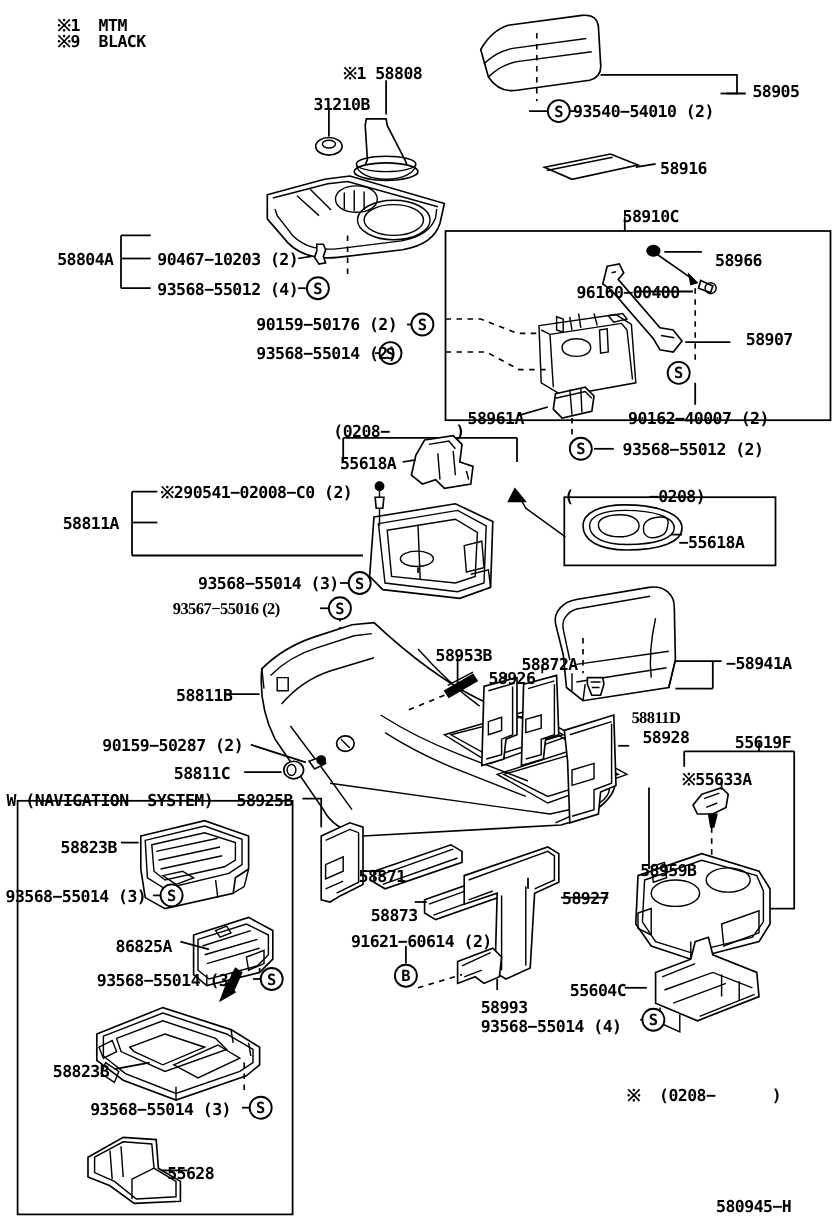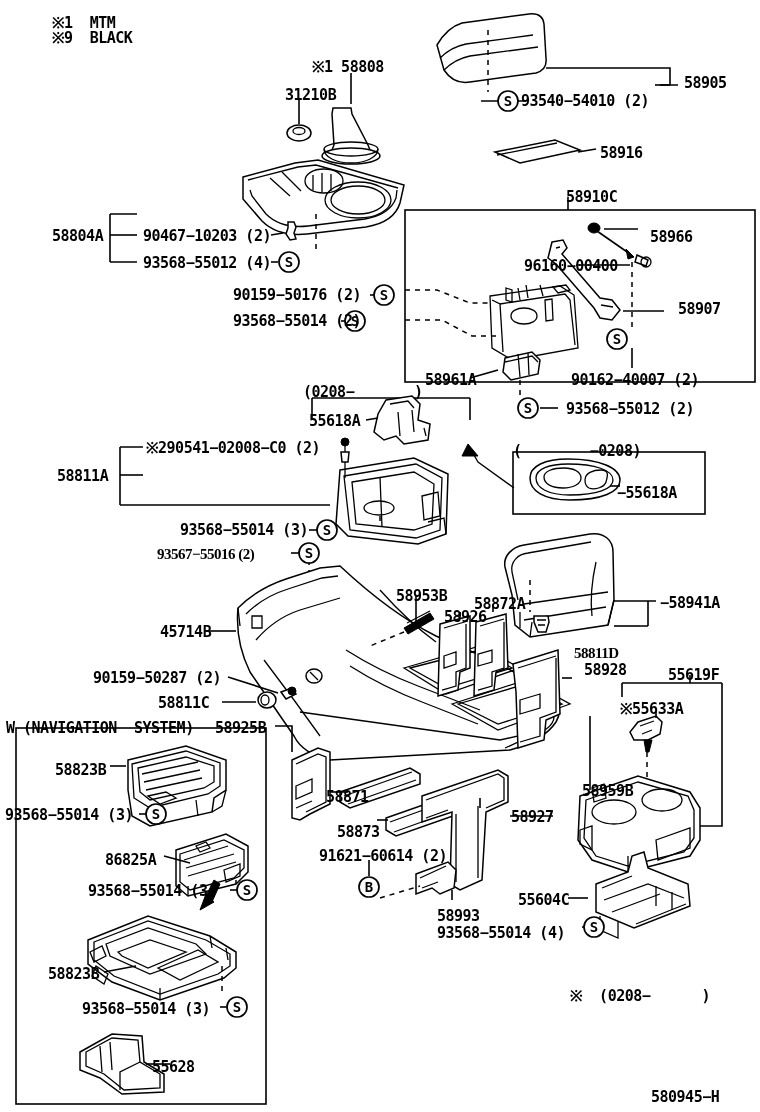--- a/index.html
+++ b/index.html
@@ -481,21 +481,21 @@
 <div class="lbl" style="left:146px;top:441px;">※290541−02008−C0 (2)</div>
 <div class="lbl" style="left:513px;top:444px;">(        −0208)</div>
 <div class="lbl" style="left:57px;top:469px;">58811A</div>
 <div class="lbl" style="left:617px;top:486px;">−55618A</div>
 <div class="lbl" style="left:180px;top:523px;">93568−55014 (3)</div>
 <div class="lbl" style="left:157px;top:547px;font-family:Liberation Serif, serif;">93567−55016 (2)</div>
 <div class="lbl" style="left:396px;top:589px;">58953B</div>
 <div class="lbl" style="left:444px;top:610px;">58926</div>
 <div class="lbl" style="left:474px;top:597px;">58872A</div>
 <div class="lbl" style="left:660px;top:596px;">−58941A</div>
-<div class="lbl" style="left:160px;top:625px;">45714B</div>
+<div class="lbl" style="left:160px;top:625px;">58811B</div>
 <div class="lbl" style="left:574px;top:646px;font-family:Liberation Serif, serif;">58811D</div>
 <div class="lbl" style="left:93px;top:671px;">90159−50287 (2)</div>
 <div class="lbl" style="left:584px;top:663px;">58928</div>
 <div class="lbl" style="left:668px;top:668px;">55619F</div>
 <div class="lbl" style="left:158px;top:696px;">58811C</div>
 <div class="lbl" style="left:620px;top:702px;">※55633A</div>
 <div class="lbl" style="left:6px;top:721px;">W (NAVIGATION  SYSTEM)</div>
 <div class="lbl" style="left:215px;top:721px;">58925B</div>
 <div class="lbl" style="left:55px;top:763px;">58823B</div>
 <div class="lbl" style="left:291px;top:790px;padding-left:35px;">58871</div>

